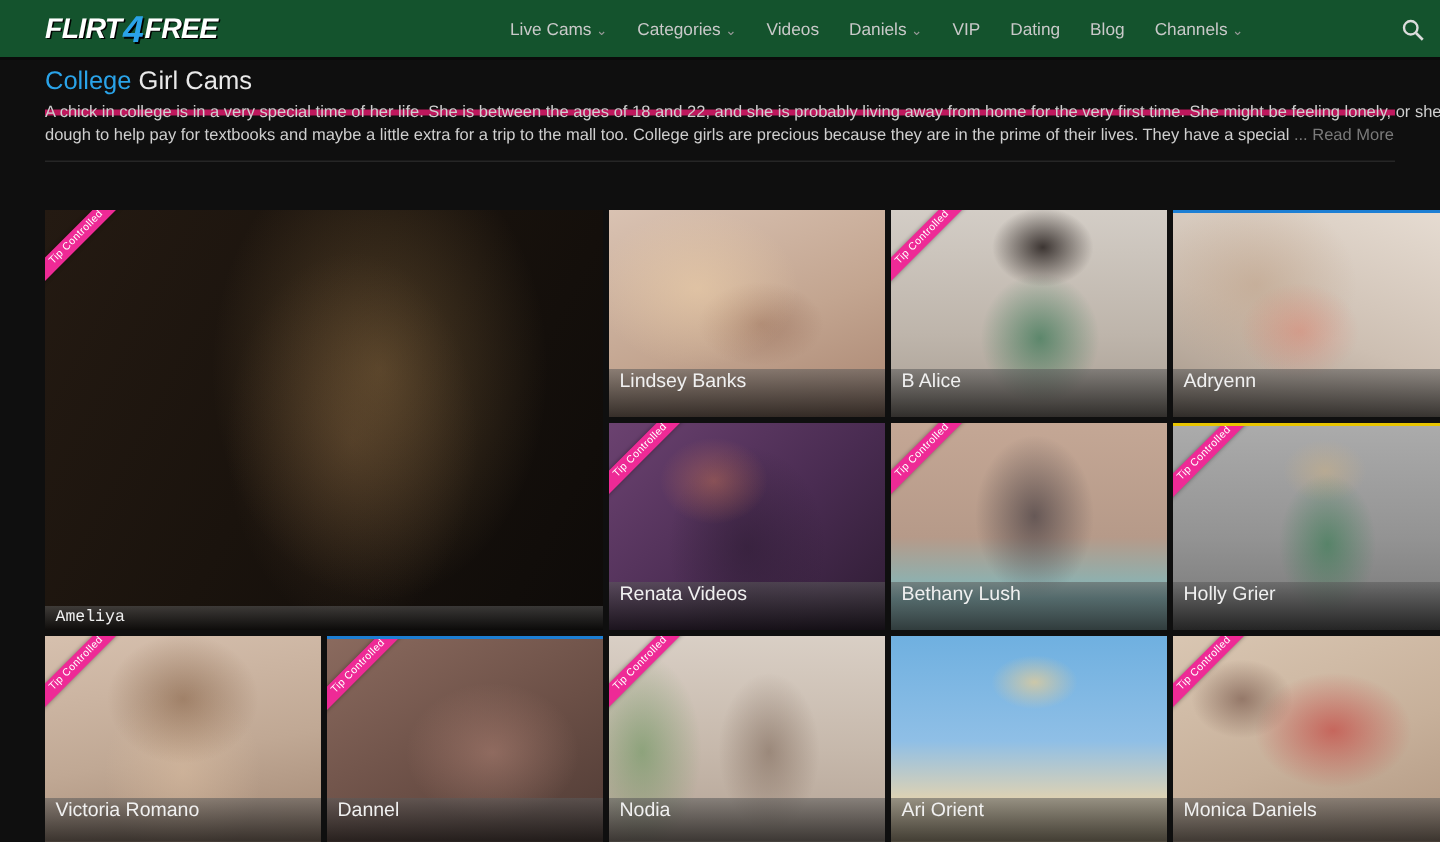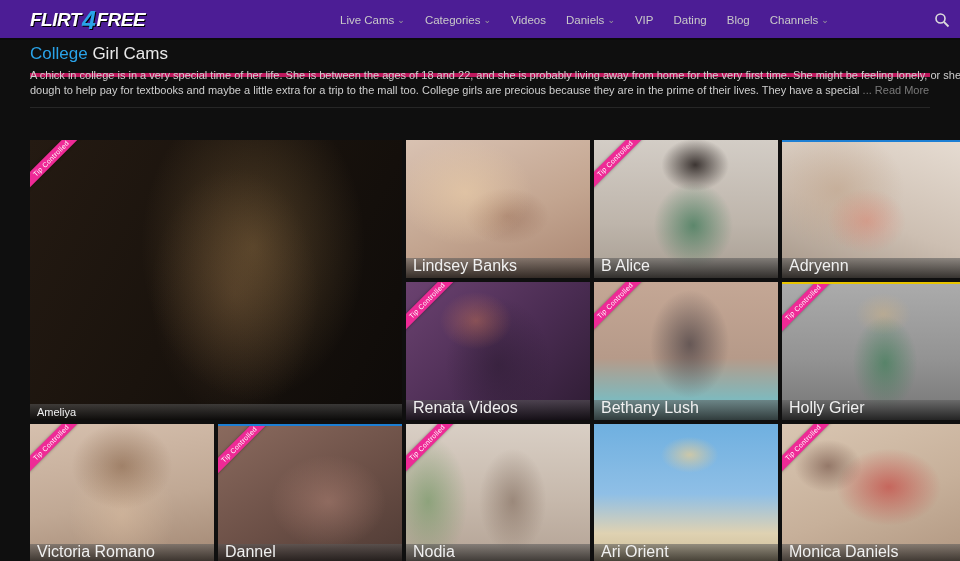--- a/index.html
+++ b/index.html
@@ -7,21 +7,21 @@
   body {
     background:#0f0f0f;
     font-family:"Liberation Sans", sans-serif;
     position:relative;
     color:#ddd;
   }
 
   
   .header {
     position:absolute; top:0; left:0; width:960px; height:40px;
-    background:#4c1d95; border-bottom:2px solid #0a0a0a;
+    background:#14532d; border-bottom:2px solid #0a0a0a;
   }
   .logo {
     position:absolute; left:30px; top:7px; height:26px;
     font-style:italic; font-weight:900; letter-spacing:-0.5px;
     display:flex; align-items:center; cursor:pointer;
   }
   .logo .lg-txt { color:#fff; font-size:19px; text-shadow:1px 1px 0 #000; }
   .logo .lg-4 {
     color:#2aa3e8; font-size:25px; margin:0 1px; line-height:20px;
     text-shadow:1px 1px 0 #000;
@@ -61,26 +61,26 @@
     font-size:15px; font-weight:700; color:#eee;margin-top:21px;
   }
 
   
   .grid { position:absolute; top:140px; left:30px; width:936px; height:421px; }
   .card {
     position:absolute; overflow:hidden; cursor:pointer; background:#222;
   }
   .card-img { position:absolute; inset:0; }
   .name-bar {
-    position:absolute; left:0; right:0; bottom:0; height:20px;
+    position:absolute; left:0; right:0; bottom:0; height:32px;
     background:linear-gradient(to bottom, rgba(90,90,90,0.55), rgba(10,10,10,0.75));
-    color:#f0f0f0; font-size:16px; line-height:15px; padding-left:7px;
+    color:#f0f0f0; font-size:13px; line-height:15px; padding-left:7px;
     white-space:nowrap; overflow:hidden;
   }
-  .big .name-bar { height:16px; line-height:16px; font-size:11px; }
+  .big .name-bar { height:16px; line-height:16px; font-size:11px;font-family:Liberation Mono, monospace; }
   .ribbon {
     position:absolute; top:13px; left:-25px; width:92px;
     transform:rotate(-45deg);
     background:#ee2a96; color:#fff;
     font-size:7px; line-height:11px; text-align:center; letter-spacing:0.3px;
     box-shadow:0 0 3px rgba(0,0,0,0.4);
   }
   .bt-blue   { border-top:2px solid #1d7fd4; }
   .bt-yellow { border-top:2px solid #e8c400; }
 

